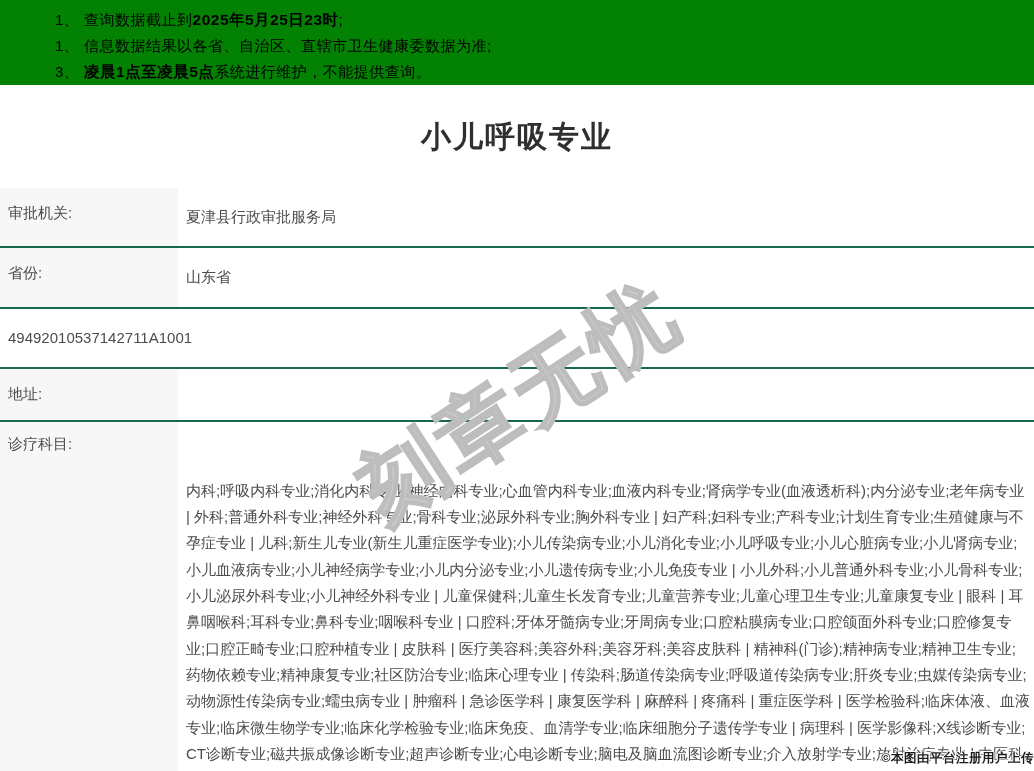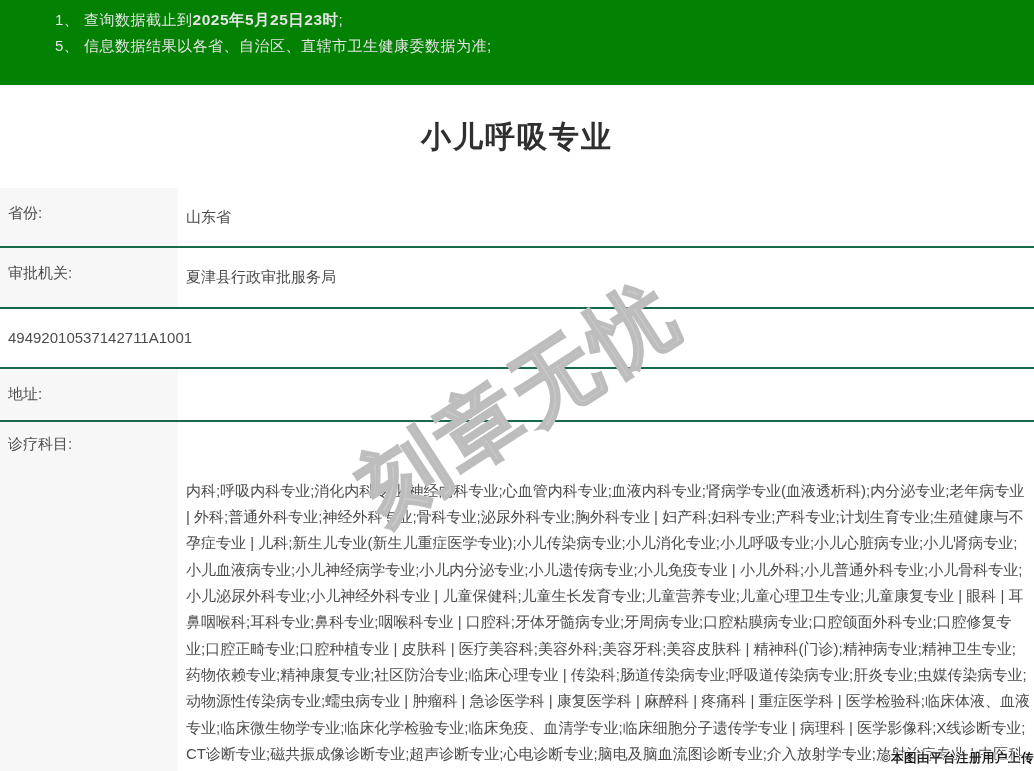--- a/index.html
+++ b/index.html
@@ -3,21 +3,21 @@
 <meta charset="utf-8">
 <style>
   * { margin: 0; padding: 0; box-sizing: border-box; }
   html, body { width: 1034px; height: 771px; overflow: hidden; background: #ffffff; }
   body { font-family: "Liberation Sans", "DejaVu Sans", sans-serif; color: #4c4c4c; position: relative; }
 
   
   .banner {
     width: 1034px; height: 85px;
     background: #038103;
-    color: #e5e5e5;
+    color: #000000;
     padding: 7px 20px 0 55px;
   }
   .notice {
     font-size: 15px;
     line-height: 26px;
     letter-spacing: 0.5px;
     white-space: nowrap;
   }
   .notice b { font-weight: 700; font-size: 15.5px; }
 
@@ -93,33 +93,34 @@
     white-space: nowrap;
   }
 </style>
 </head>
 <body>
 
 <div class="page">
 
   <div class="banner">
     <div class="notice"><span>1、 查询数据截止到</span><b>2025年5月25日23时</b><span>;</span></div>
-    <div class="notice"><span>5、 信息数据结果以各省、自治区、直辖市卫生健康委数据为准;</span><b></b><span></span></div>
+    <div class="notice"><span>1、 信息数据结果以各省、自治区、直辖市卫生健康委数据为准;</span><b></b><span></span></div>
+    <div class="notice"><span>3、 </span><b>凌晨1点至凌晨5点</b><span>系统进行维护，不能提供查询。</span></div>
   </div>
 
   <h1 class="title">小儿呼吸专业</h1>
 
   <div class="detail-table">
     <div class="row row--single">
+      <div class="label">审批机关:</div>
+      <div class="value">夏津县行政审批服务局</div>
+    </div>
+    <div class="row row--single">
       <div class="label">省份:</div>
       <div class="value">山东省</div>
-    </div>
-    <div class="row row--single">
-      <div class="label">审批机关:</div>
-      <div class="value">夏津县行政审批服务局</div>
     </div>
     <div class="row row--single">
       <div class="value">49492010537142711A1001</div>
     </div>
     <div class="row row--single">
       <div class="label">地址:</div>
     </div>
     <div class="row row--tall">
       <div class="label">诊疗科目:</div>
       <div class="value">内科;呼吸内科专业;消化内科专业;神经内科专业;心血管内科专业;血液内科专业;肾病学专业(血液透析科);内分泌专业;老年病专业 | 外科;普通外科专业;神经外科专业;骨科专业;泌尿外科专业;胸外科专业 | 妇产科;妇科专业;产科专业;计划生育专业;生殖健康与不孕症专业 | 儿科;新生儿专业(新生儿重症医学专业);小儿传染病专业;小儿消化专业;小儿呼吸专业;小儿心脏病专业;小儿肾病专业;小儿血液病专业;小儿神经病学专业;小儿内分泌专业;小儿遗传病专业;小儿免疫专业 | 小儿外科;小儿普通外科专业;小儿骨科专业;小儿泌尿外科专业;小儿神经外科专业 | 儿童保健科;儿童生长发育专业;儿童营养专业;儿童心理卫生专业;儿童康复专业 | 眼科 | 耳鼻咽喉科;耳科专业;鼻科专业;咽喉科专业 | 口腔科;牙体牙髓病专业;牙周病专业;口腔粘膜病专业;口腔颌面外科专业;口腔修复专业;口腔正畸专业;口腔种植专业 | 皮肤科 | 医疗美容科;美容外科;美容牙科;美容皮肤科 | 精神科(门诊);精神病专业;精神卫生专业;药物依赖专业;精神康复专业;社区防治专业;临床心理专业 | 传染科;肠道传染病专业;呼吸道传染病专业;肝炎专业;虫媒传染病专业;动物源性传染病专业;蠕虫病专业 | 肿瘤科 | 急诊医学科 | 康复医学科 | 麻醉科 | 疼痛科 | 重症医学科 | 医学检验科;临床体液、血液专业;临床微生物学专业;临床化学检验专业;临床免疫、血清学专业;临床细胞分子遗传学专业 | 病理科 | 医学影像科;X线诊断专业;CT诊断专业;磁共振成像诊断专业;超声诊断专业;心电诊断专业;脑电及脑血流图诊断专业;介入放射学专业;放射治疗专业 | 中医科;针灸科专业;其他(理疗专业) | 中西医结合科******</div>

